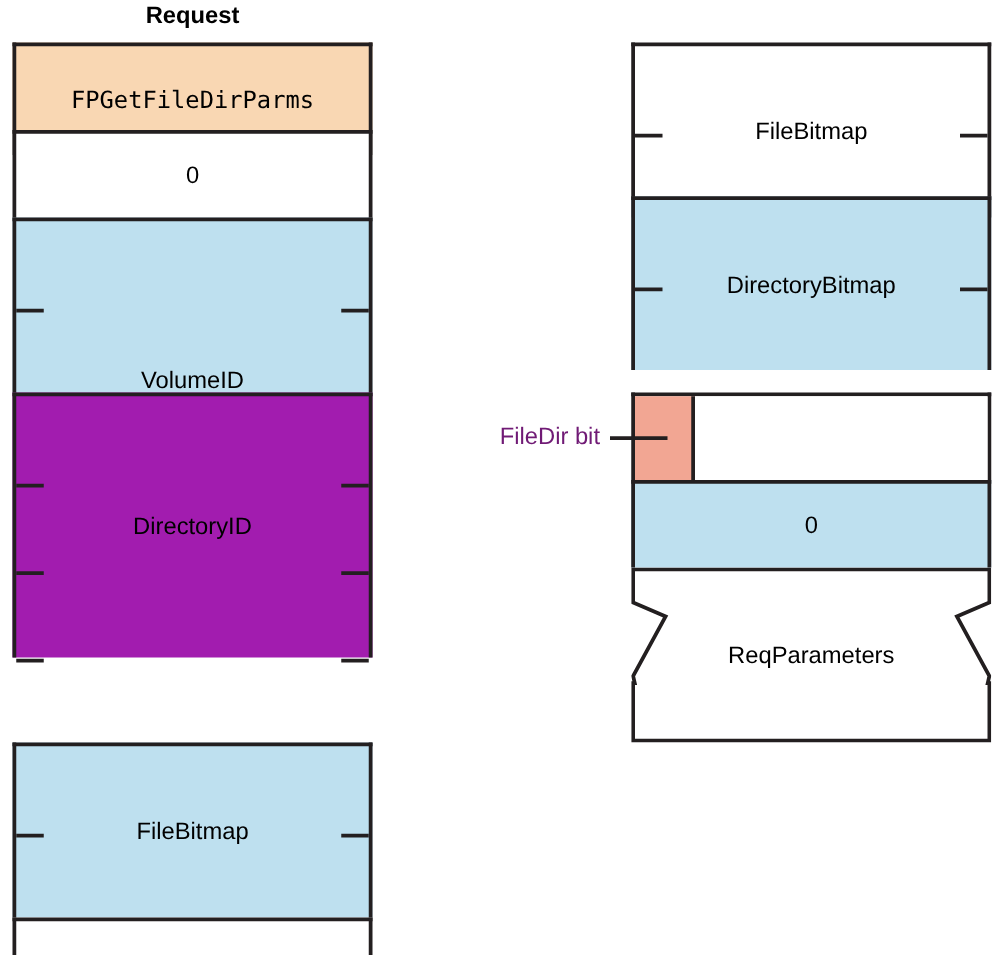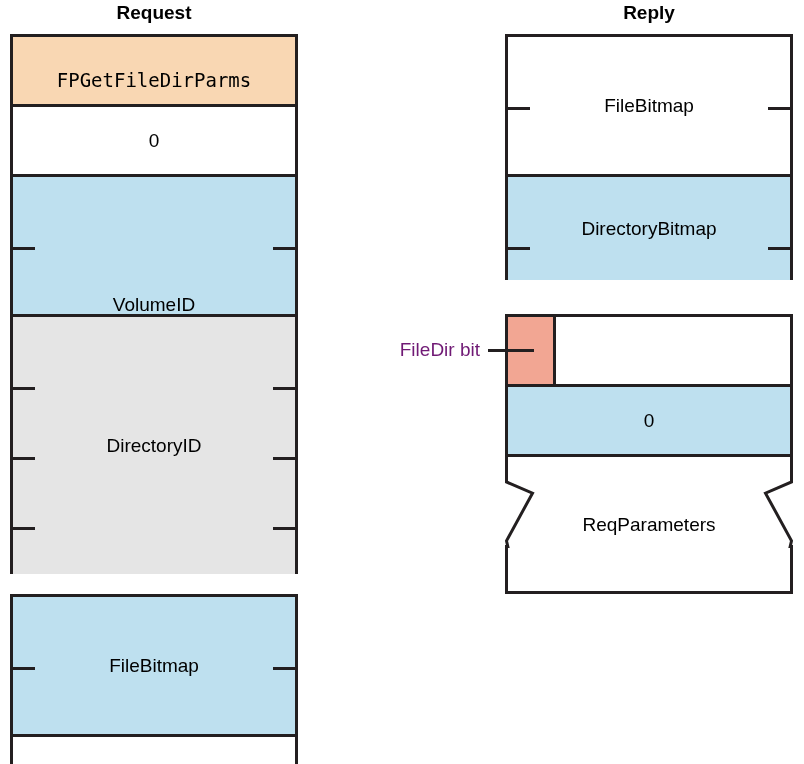--- a/index.html
+++ b/index.html
@@ -110,35 +110,34 @@
     background:#231f20;
   }
 </style>
 </head>
 <body>
 
 <div class="diagram">
 
   <div class="col-title" id="title-request">Request</div>
 
-  <div class="col-title" id="title-reply">Reply</div>
 
   <div class="packet" id="packet-request" style="height: 1120px;">
       <div class="field" style="top: 0px; height: 90px; background: rgb(249, 215, 179);">
         <span class="field-label mono">FPGetFileDirParms</span>
       </div>
       <div class="field" style="top: 70px; height: 70px; background: rgb(255, 255, 255);">
         <span class="field-label">0</span>
       </div>
       <div class="field" style="top: 140px; height: 140px; background: rgb(190, 224, 239); align-items: flex-end;">
         <div class="tick left" style="top: 70px;"></div>
         <div class="tick right" style="top: 70px;"></div>
         <span class="field-label">VolumeID</span>
       </div>
-      <div class="field" style="top: 280px; height: 260px; background: #e5e5e5;">
+      <div class="field" style="top: 280px; height: 212px; background: #a21caf;">
         <div class="tick left" style="top: 70px;"></div>
         <div class="tick right" style="top: 70px;"></div>
         <div class="tick left" style="top: 140px;"></div>
         <div class="tick right" style="top: 140px;"></div>
         <div class="tick left" style="top: 210px;"></div>
         <div class="tick right" style="top: 210px;"></div>
         <span class="field-label">DirectoryID</span>
       </div>
       <div class="field" style="top: 560px; height: 140px; background: rgb(190, 224, 239);">
         <div class="tick left" style="top: 70px;"></div>
@@ -147,21 +146,21 @@
       </div>
       <div class="field" style="top: 700px; height: 140px; background: rgb(255, 255, 255);"></div>
     </div>
 
   <div class="packet" id="packet-reply" style="height: 560px;">
       <div class="field" style="top: 0px; height: 140px; background: rgb(255, 255, 255);">
         <div class="tick left" style="top: 70px;"></div>
         <div class="tick right" style="top: 70px;"></div>
         <span class="field-label">FileBitmap</span>
       </div>
-      <div class="field" style="top: 140px; height: 106px; background: rgb(190, 224, 239);">
+      <div class="field" style="top: 123px; height: 139px; background: rgb(190, 224, 239);">
         <div class="tick left" style="top: 70px;"></div>
         <div class="tick right" style="top: 70px;"></div>
         <span class="field-label">DirectoryBitmap</span>
       </div>
       <div class="split-row" style="top: 280px; height: 70px;">
         <div class="split-cell-a" id="filedir-bit-cell" style="width: 17%; background: rgb(242, 166, 147);"></div>
         <div class="split-cell-b" style="background: rgb(255, 255, 255);"></div>
       </div>
       <div class="field" style="top: 350px; height: 70px; background: rgb(190, 224, 239);">
         <span class="field-label">0</span>

